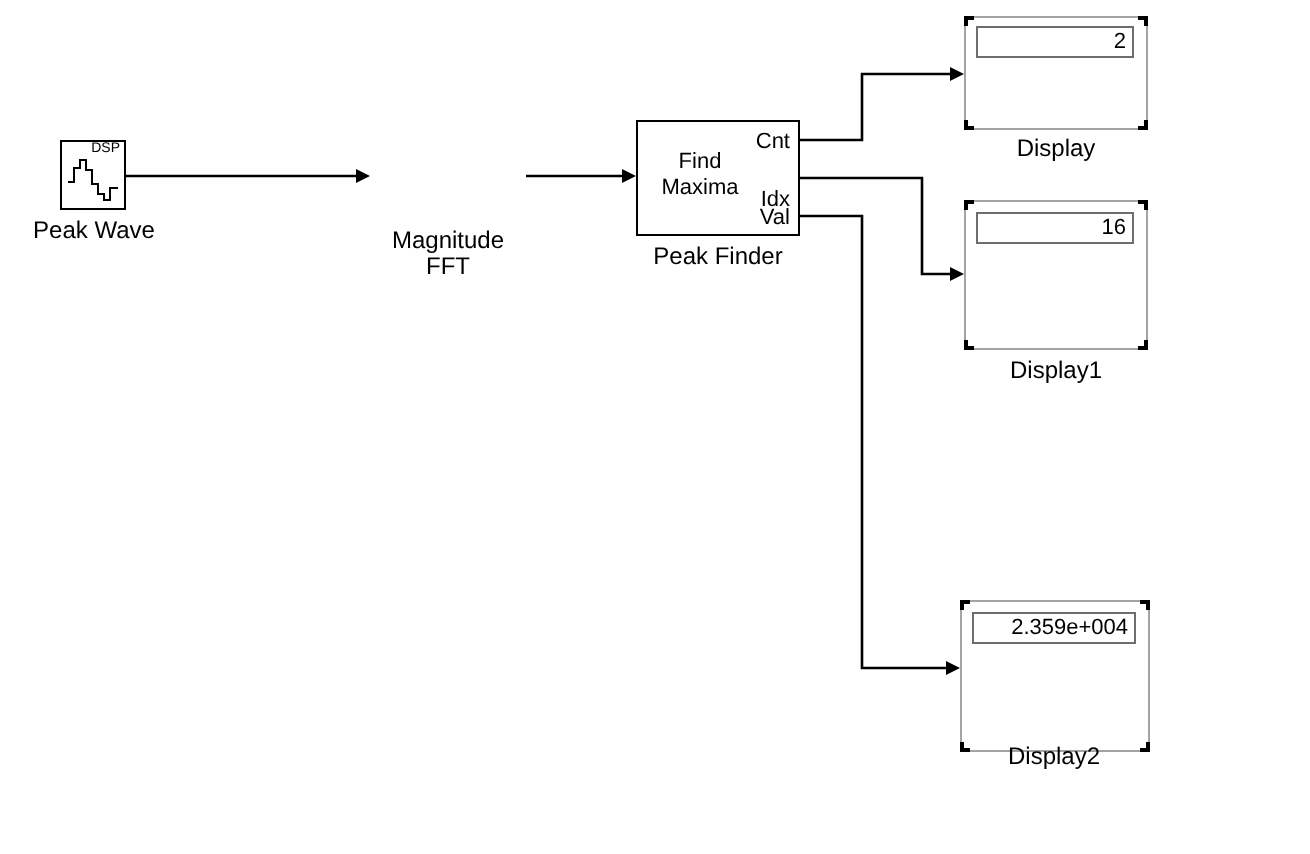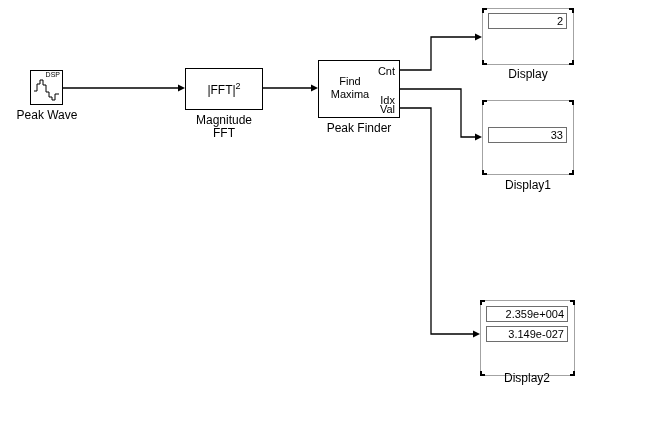--- a/index.html
+++ b/index.html
@@ -60,23 +60,20 @@
   </svg>
 
   <div class="block" style="left:30px; top:70px; width:33px; height:35px;">
     <span class="src-dsp">DSP</span>
     <svg class="src-icon" width="31" height="31" viewBox="0 0 31 31">
       <path d="M3 18 h3 v-7 h3 v-4 h3 v5 h3 v7 h3 v5 h3 v3 h3 v-6 h4" fill="none" stroke="#000" stroke-width="1"></path>
     </svg>
   </div>
   <div class="blk-label" style="left:2px; top:109px;">Peak Wave</div>
 
-  <div class="block fft" style="left:185px; top:68px; width:78px; height:42px;">
-    <span><span>|FFT|</span><sup>2</sup></span>
-  </div>
   <div class="blk-label" style="left:179px; top:114px;">
     <div>Magnitude</div>
     <div>FFT</div>
   </div>
 
   <div class="block" style="left:318px; top:60px; width:82px; height:58px;">
     <div class="pf-name">
       <div>Find</div>
       <div>Maxima</div>
     </div>
@@ -93,27 +90,26 @@
     <i class="cm br"></i>
     <div class="field" style="top:4px;">2</div>
   </div>
   <div class="blk-label" style="left:483px; top:68px;">Display</div>
 
   <div class="display-block" style="left:482px; top:100px; width:92px; height:75px;">
     <i class="cm tl"></i>
     <i class="cm tr"></i>
     <i class="cm bl"></i>
     <i class="cm br"></i>
-    <div class="field" style="top:26px;">33</div>
+    <div class="field" style="top:5px;">16</div>
   </div>
   <div class="blk-label" style="left:483px; top:179px;">Display1</div>
 
   <div class="display-block" style="left:480px; top:300px; width:95px; height:76px;">
     <i class="cm tl"></i>
     <i class="cm tr"></i>
     <i class="cm bl"></i>
     <i class="cm br"></i>
     <div class="field" style="top:5px;">2.359e+004</div>
-    <div class="field" style="top:25px;">3.149e-027</div>
   </div>
   <div class="blk-label" style="left:482px; top:372px;">Display2</div>
 
 </div>
 
 </body></html>

